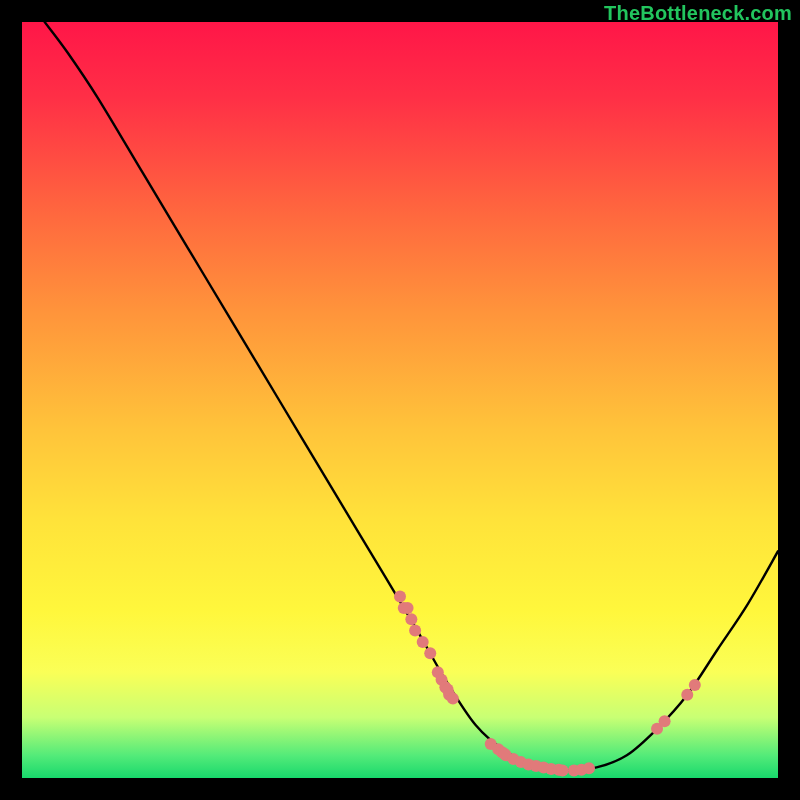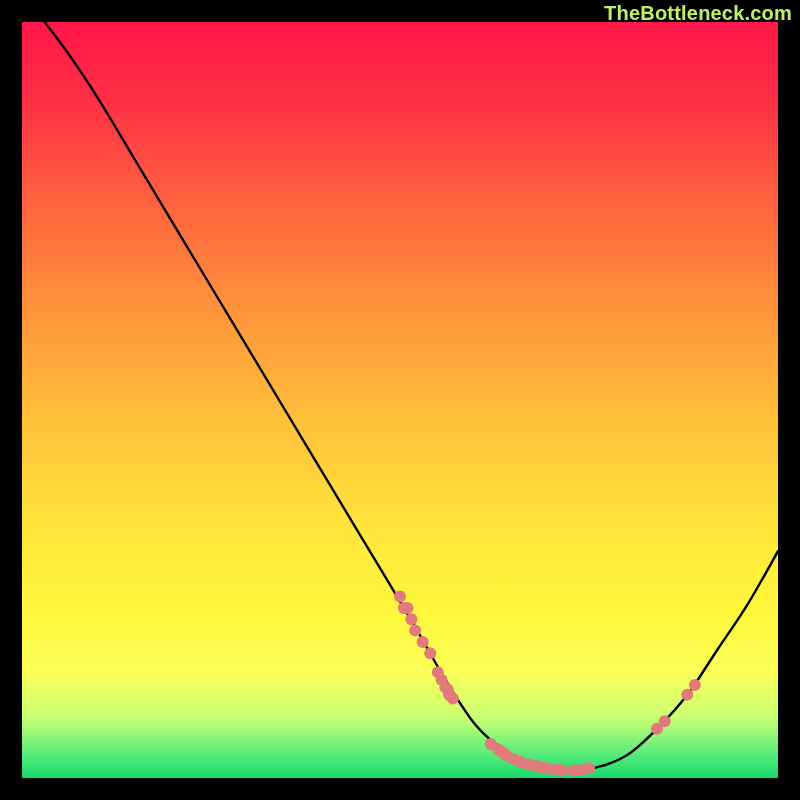--- a/index.html
+++ b/index.html
@@ -42,21 +42,21 @@
     position: absolute;
     left: 0;
     top: 0;
     width: 756px;
     height: 756px;
   }
   .watermark {
     position: absolute;
     top: 2px;
     right: 8px;
-    color: #bef264;
+    color: #22c55e;
     font-size: 20px;
     font-weight: 600;
     letter-spacing: 0.2px;
     user-select: none;
   }
 </style>
 </head>
 <body>
 
 <div class="stage">

